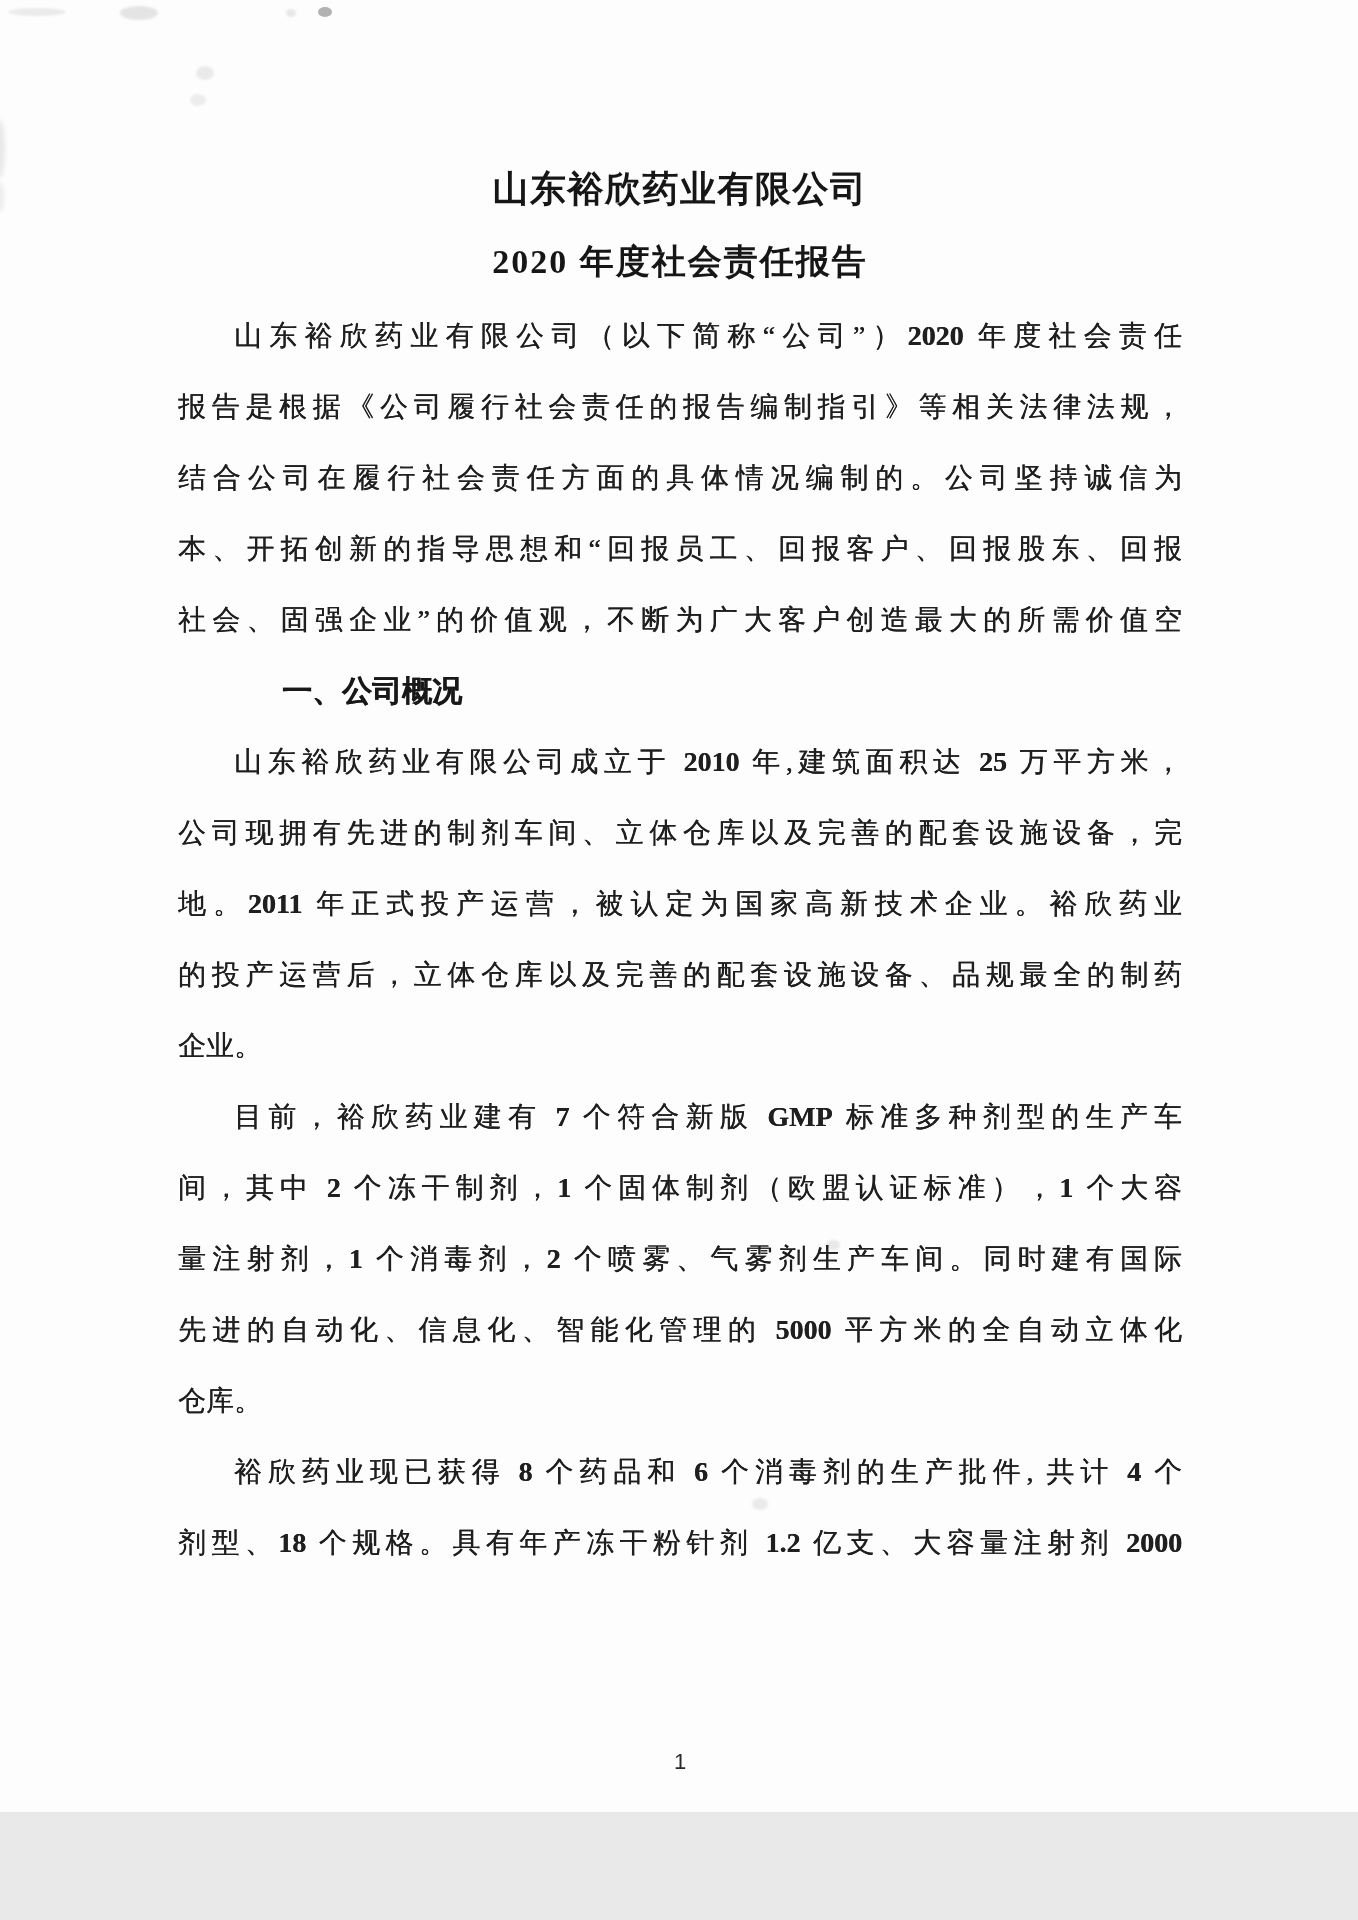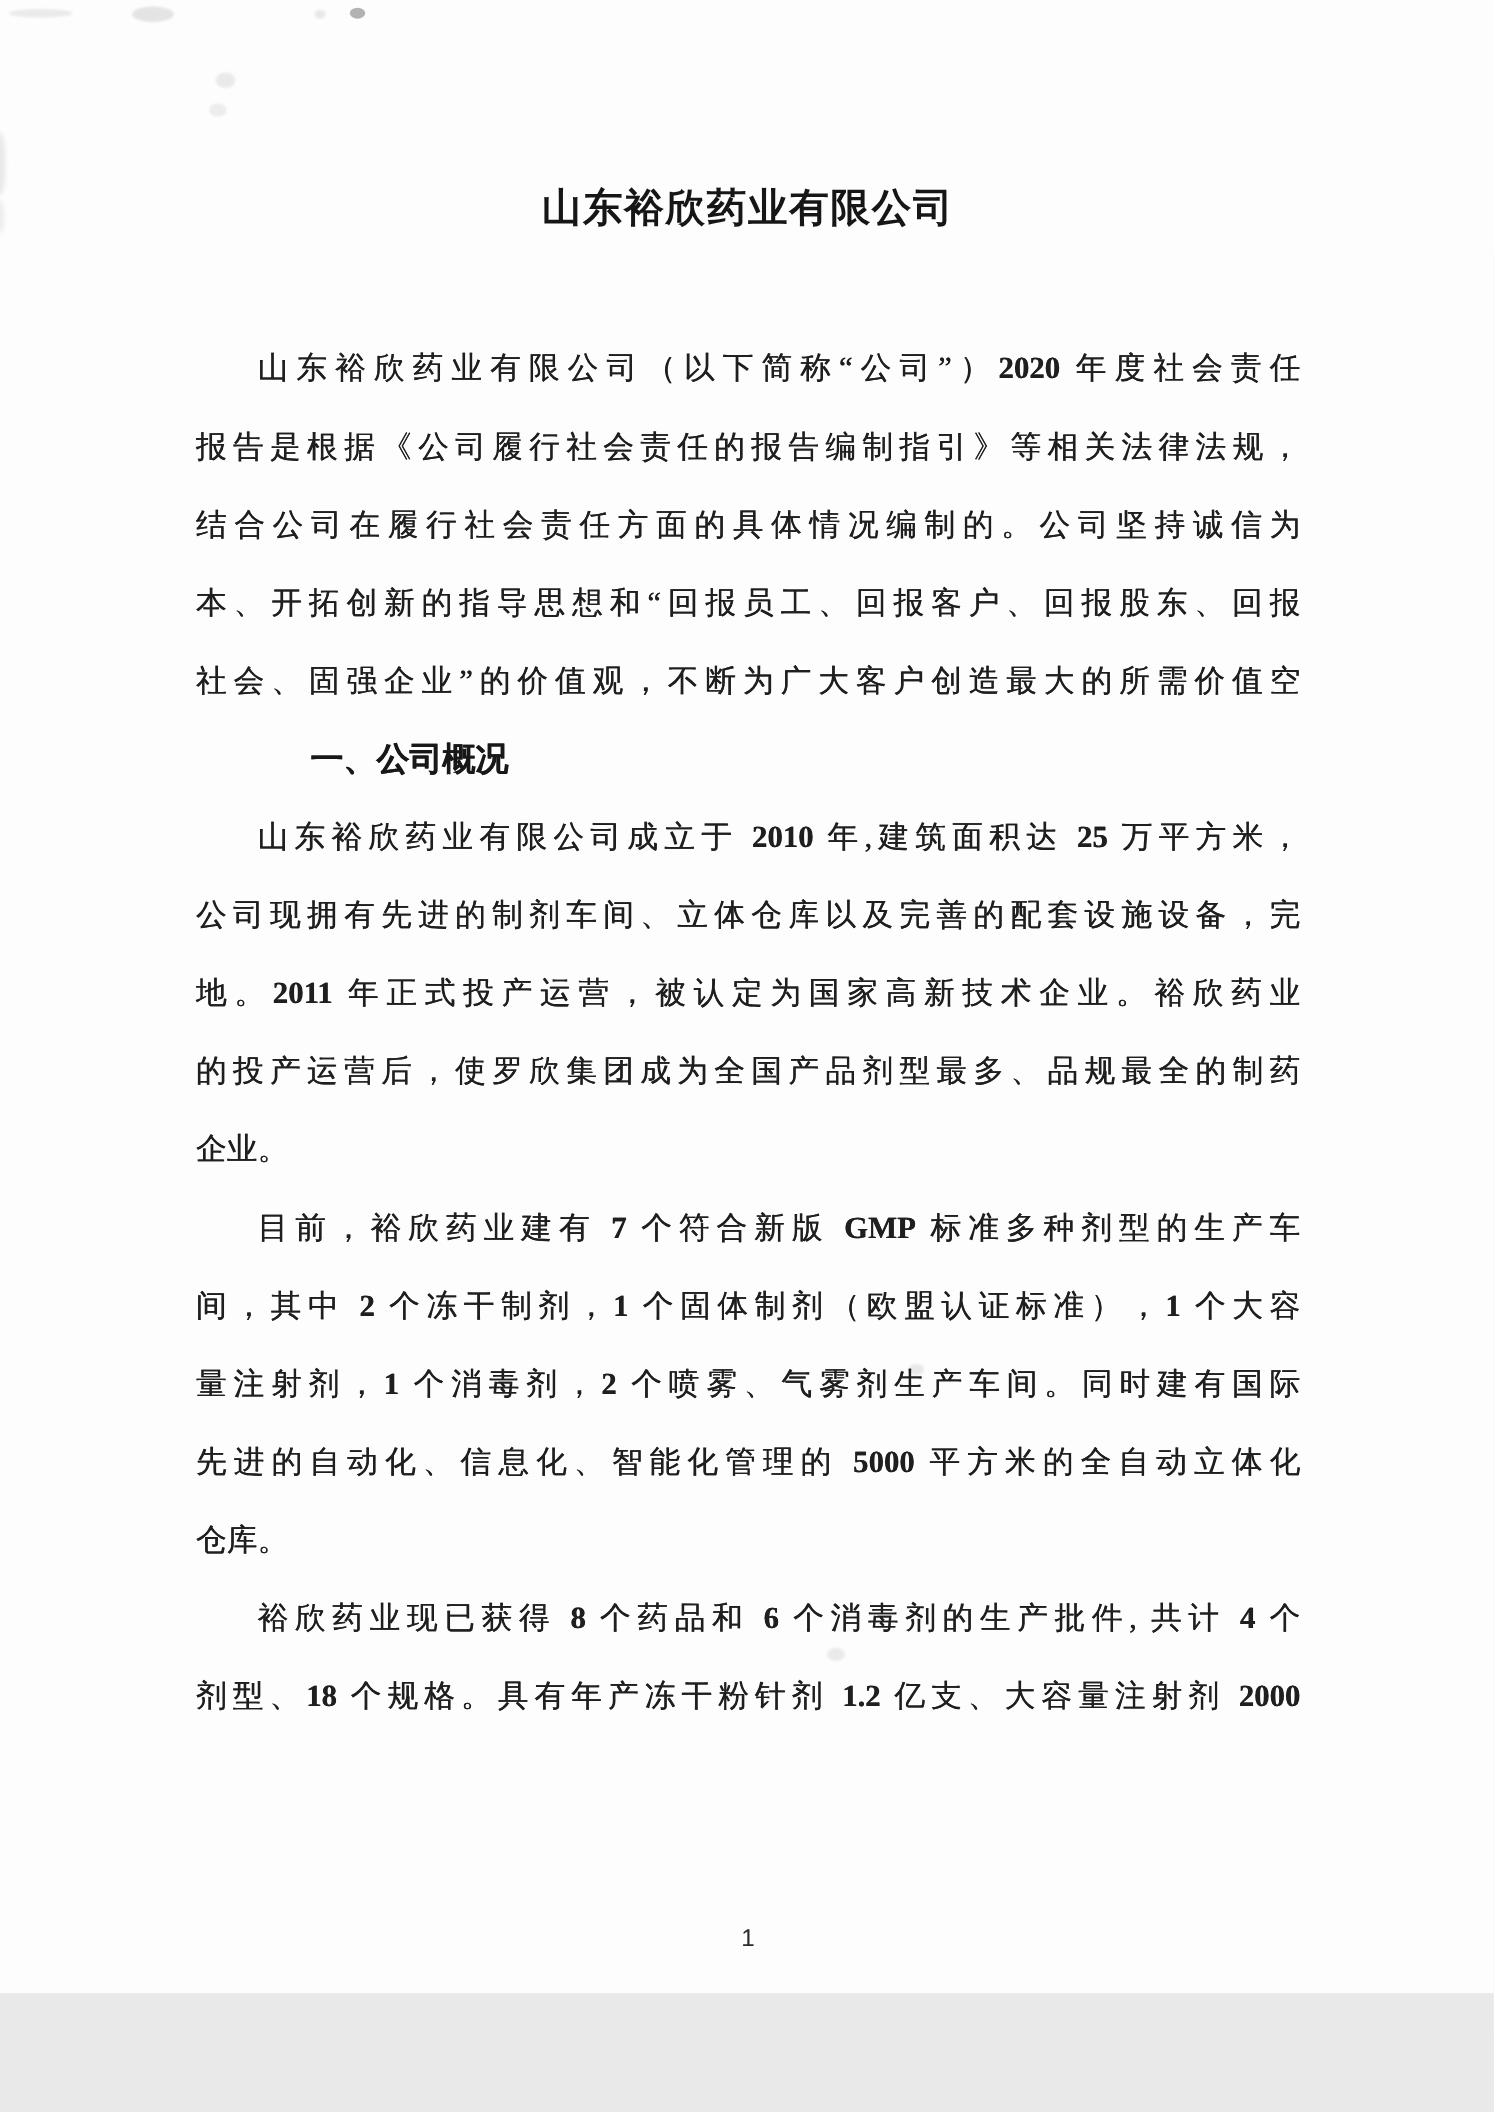--- a/index.html
+++ b/index.html
@@ -119,34 +119,35 @@
   <div class="artifact a3"></div>
   <div class="artifact a4"></div>
   <div class="artifact a5"></div>
   <div class="artifact a6"></div>
   <div class="artifact a7"></div>
   <div class="artifact a8"></div>
   <div class="artifact a9"></div>
   <div class="artifact a10"></div>
 
   <h1 class="doc-title">山东裕欣药业有限公司</h1>
+  <h2 class="doc-subtitle"><span class="latin">2020</span> 年度社会责任报告</h2>
 
   <div class="body-col">
     <p class="ln first">山东裕欣药业有限公司（以下简称“公司”）<span class="latin">2020</span> 年度社会责任</p>
     <p class="ln">报告是根据《公司履行社会责任的报告编制指引》等相关法律法规，</p>
     <p class="ln">结合公司在履行社会责任方面的具体情况编制的。公司坚持诚信为</p>
     <p class="ln">本、开拓创新的指导思想和“回报员工、回报客户、回报股东、回报</p>
     <p class="ln">社会、固强企业”的价值观，不断为广大客户创造最大的所需价值空</p>
 
     <p class="ln heading">一、公司概况</p>
 
     <p class="ln first">山东裕欣药业有限公司成立于 <span class="latin">2010</span> 年,建筑面积达 <span class="latin">25</span> 万平方米，</p>
     <p class="ln">公司现拥有先进的制剂车间、立体仓库以及完善的配套设施设备，完</p>
     <p class="ln">地。<span class="latin">2011</span> 年正式投产运营，被认定为国家高新技术企业。裕欣药业</p>
-    <p class="ln">的投产运营后，使罗欣集团成为全国产品剂型最多、品规最全的制药</p>
+    <p class="ln">的投产运营后，立体仓库以及完善的配套设施设备、品规最全的制药</p>
     <p class="ln last">企业。</p>
 
     <p class="ln first">目前，裕欣药业建有 <span class="latin">7</span> 个符合新版 <span class="latin">GMP</span> 标准多种剂型的生产车</p>
     <p class="ln">间，其中 <span class="latin">2</span> 个冻干制剂，<span class="latin">1</span> 个固体制剂（欧盟认证标准），<span class="latin">1</span> 个大容</p>
     <p class="ln">量注射剂，<span class="latin">1</span> 个消毒剂，<span class="latin">2</span> 个喷雾、气雾剂生产车间。同时建有国际</p>
     <p class="ln">先进的自动化、信息化、智能化管理的 <span class="latin">5000</span> 平方米的全自动立体化</p>
     <p class="ln last">仓库。</p>
 
     <p class="ln first">裕欣药业现已获得 <span class="latin">8</span> 个药品和 <span class="latin">6</span> 个消毒剂的生产批件, 共计 <span class="latin">4</span> 个</p>
     <p class="ln">剂型、<span class="latin">18</span> 个规格。具有年产冻干粉针剂 <span class="latin">1.2</span> 亿支、大容量注射剂 <span class="latin">2000</span></p>

